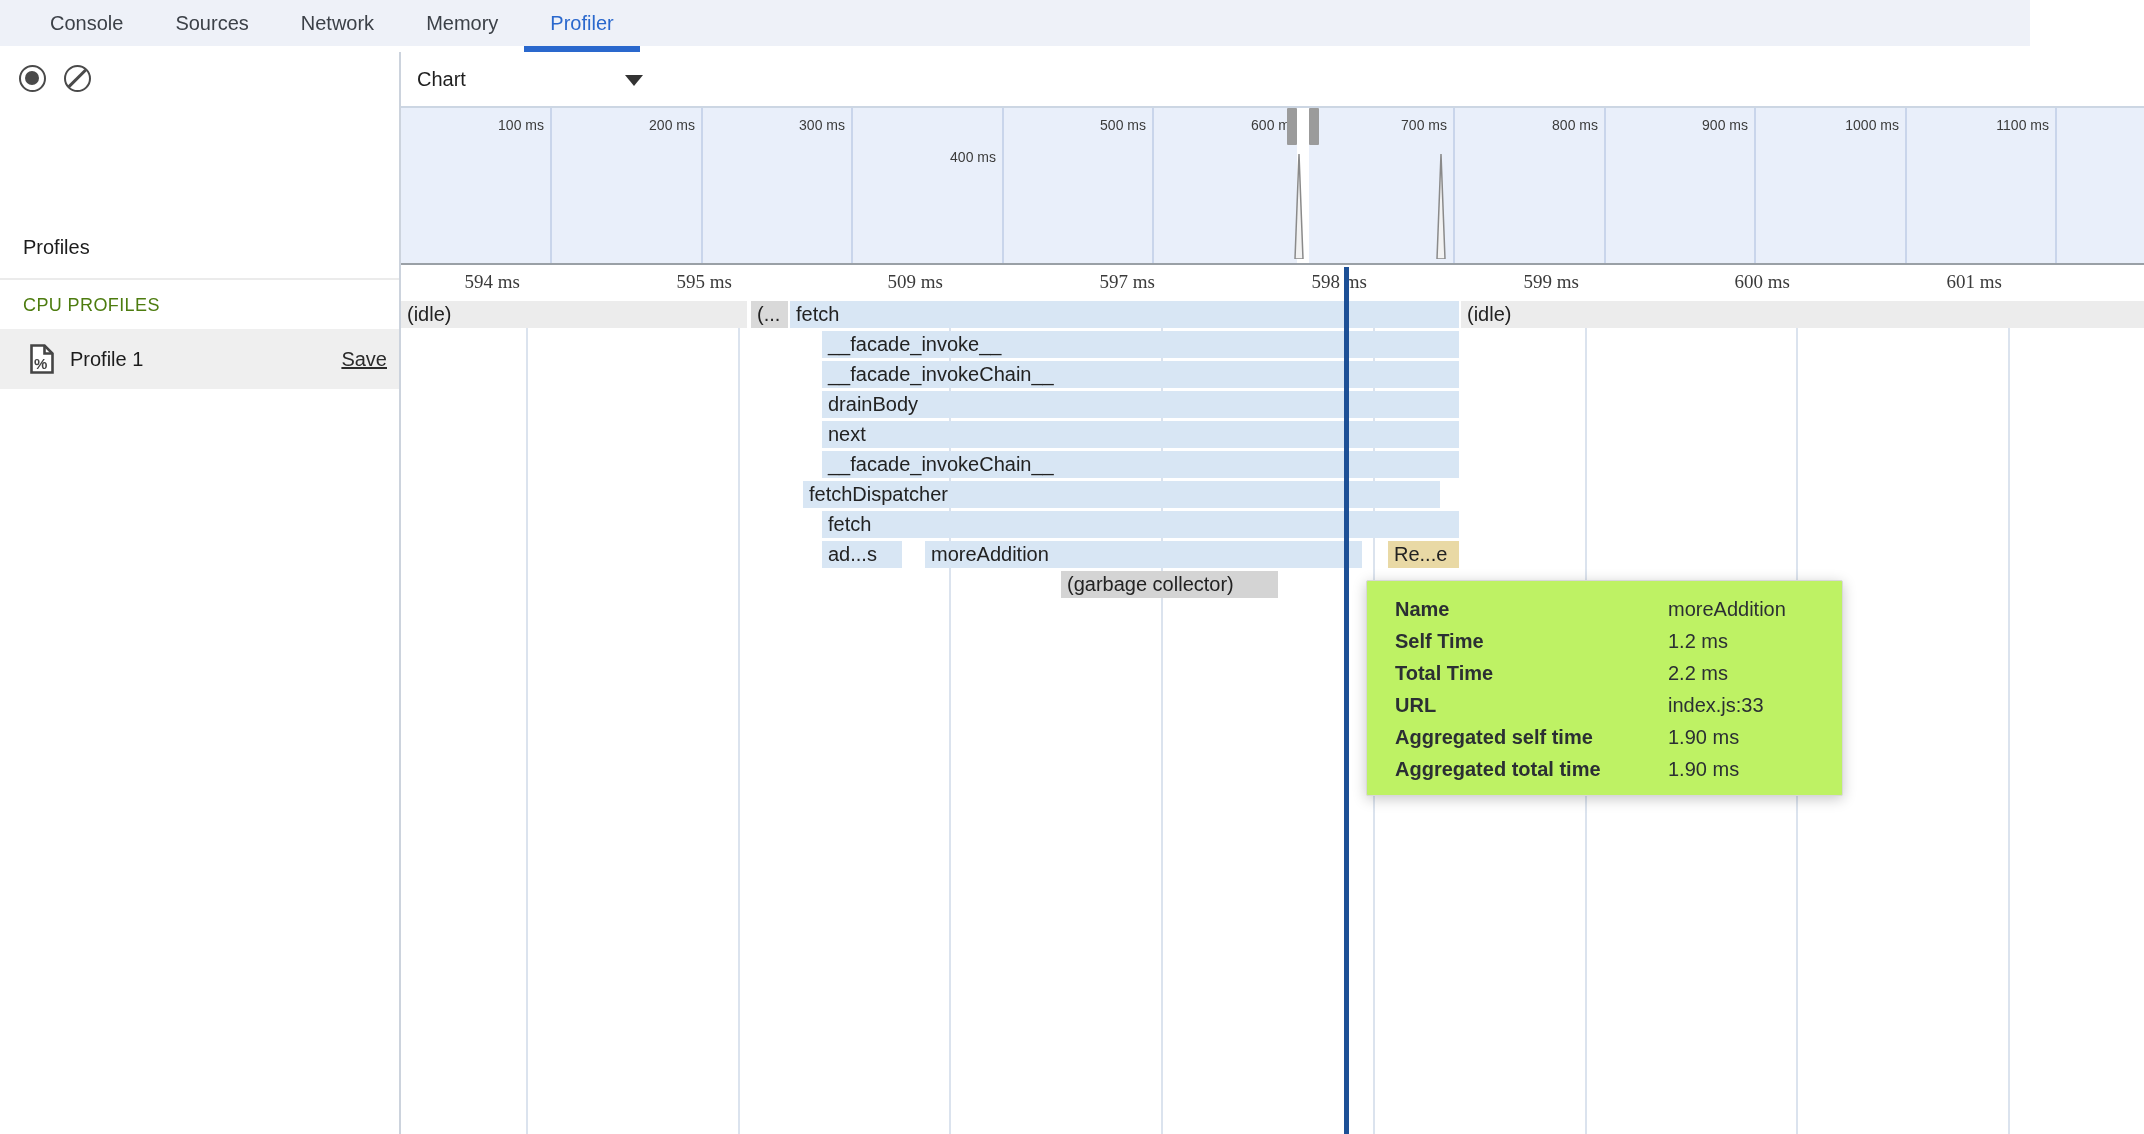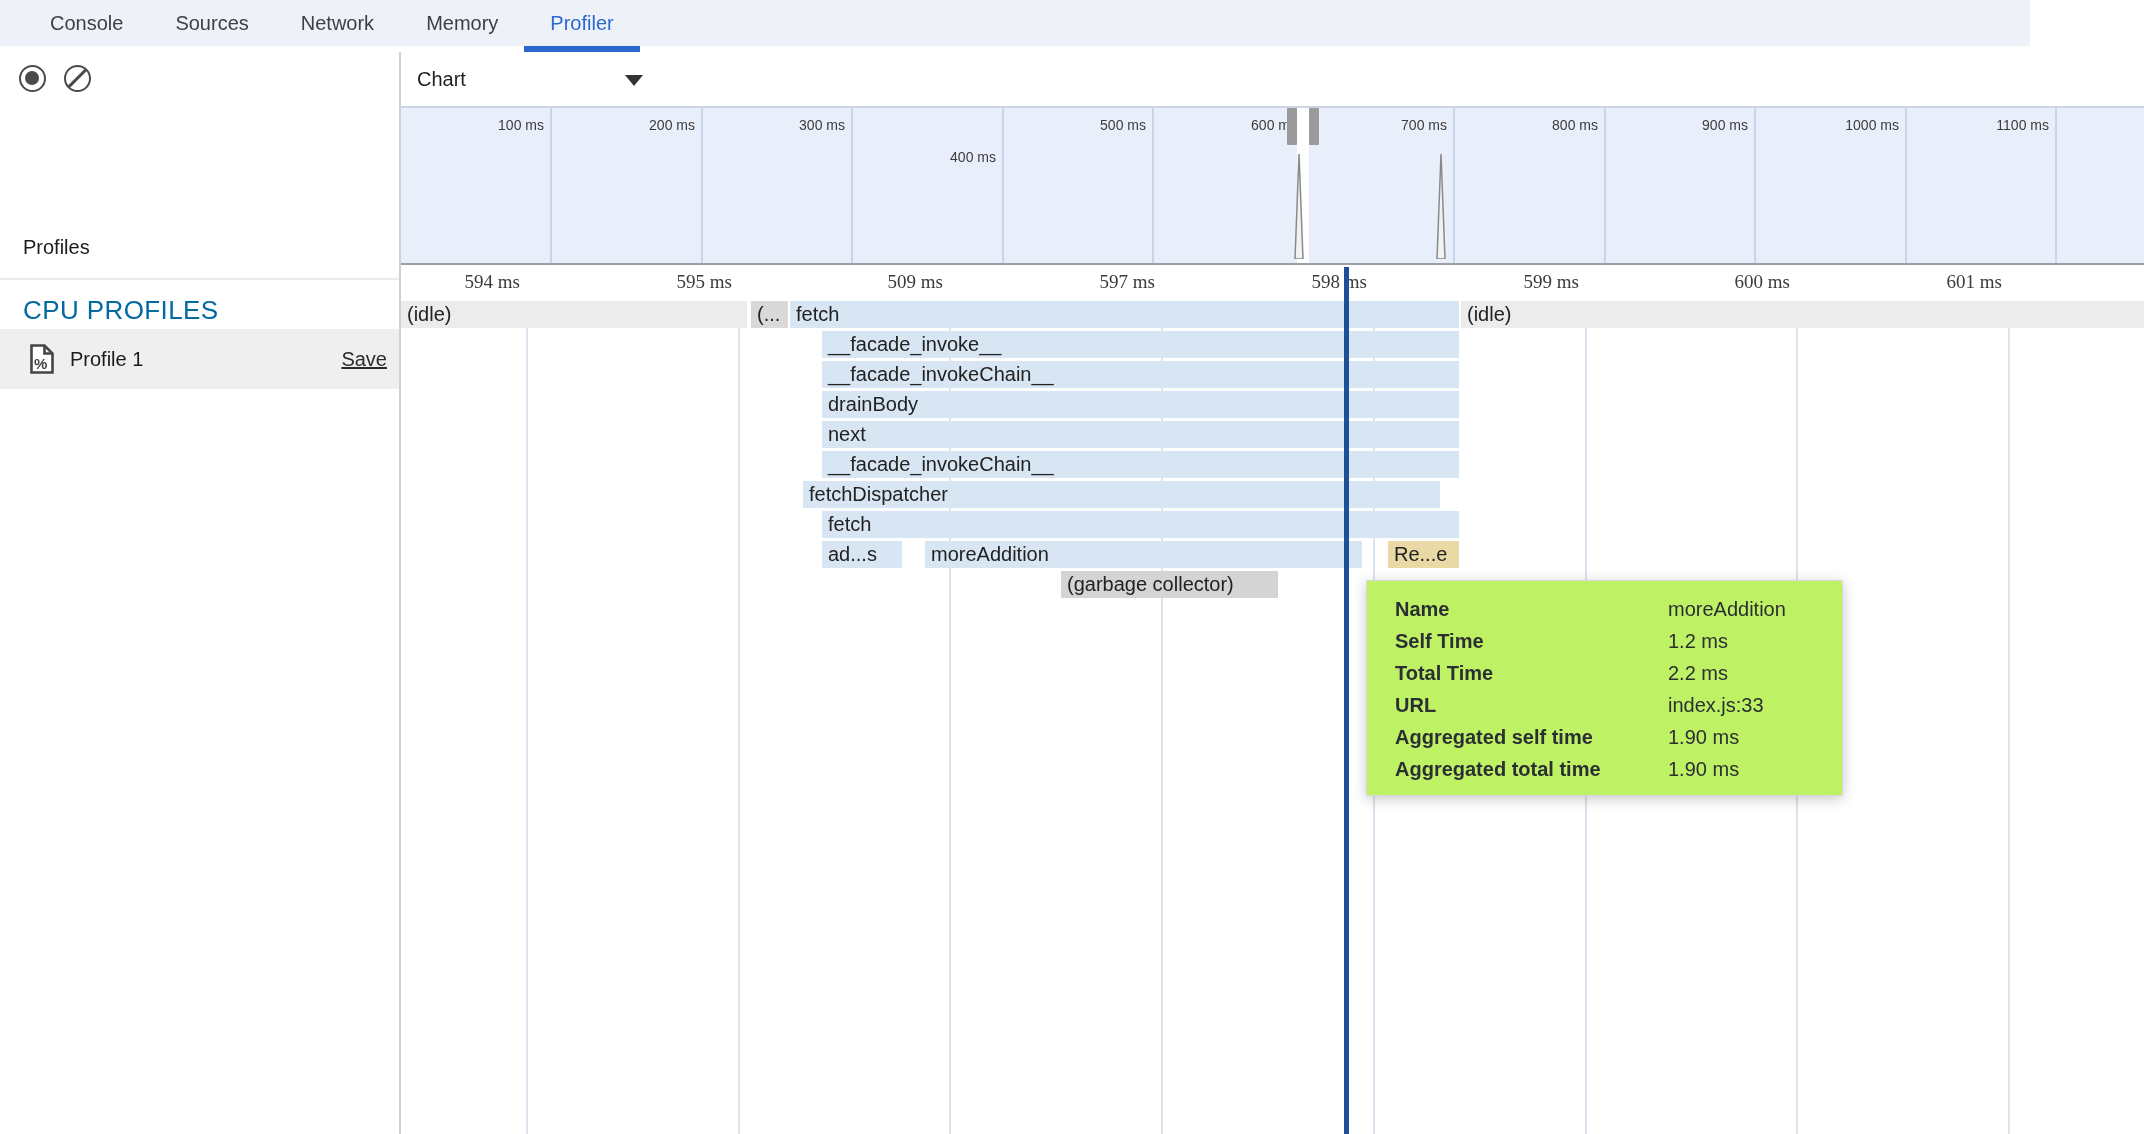--- a/index.html
+++ b/index.html
@@ -62,21 +62,21 @@
   #sidebar-border{
     position:absolute;left:399px;top:52px;width:2px;height:1082px;background:#ccd3dd;
   }
   #profiles-title{
     position:absolute;left:23px;top:130px;font-size:20px;color:#1c1c1c;
   }
   #profiles-divider{
     position:absolute;left:0;top:172px;width:399px;height:2px;background:#ebebeb;
   }
   #cpu-profiles-label{
-    position:absolute;left:23px;top:189px;font-size:26px;letter-spacing:.4px;color:#0369a1;
+    position:absolute;left:23px;top:189px;font-size:18px;letter-spacing:.4px;color:#4d7c0f;
   }
   #profile-row{
     position:absolute;left:0;top:223px;width:399px;height:60px;background:#efefef;
   }
   #profile-icon{position:absolute;left:28px;top:14px;}
   #profile-name{
     position:absolute;left:70px;top:0;height:60px;display:flex;align-items:center;
     font-size:20px;color:#1c1c1c;
   }
   #profile-save{

